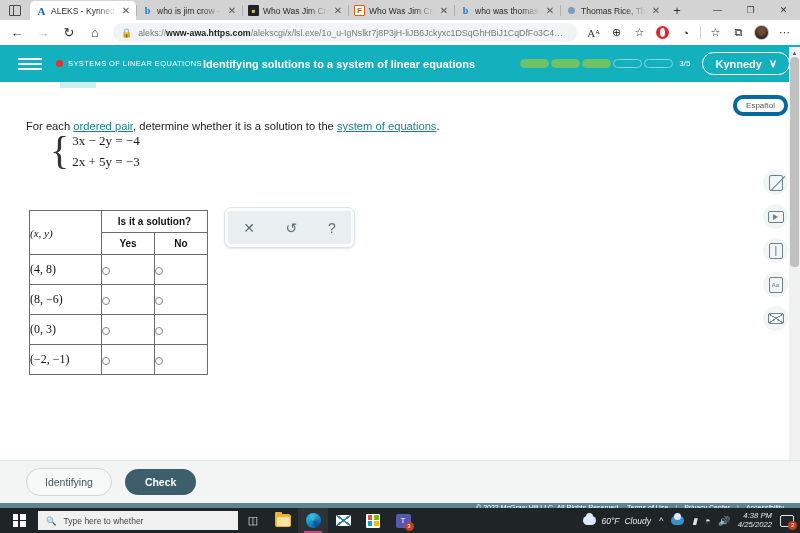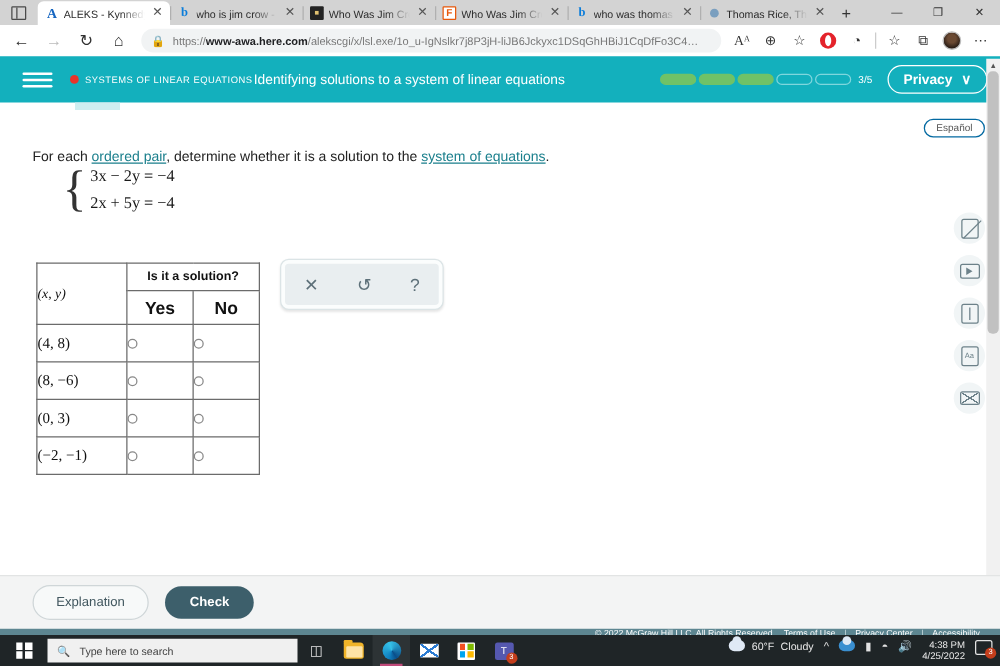--- a/index.html
+++ b/index.html
@@ -124,21 +124,21 @@
   .aleks-header {
     height: 37px; background: #13b0bd;
     display: flex; align-items: center; padding: 0 10px;
     position: relative;
   }
   .hamburger { width: 24px; display: flex; flex-direction: column; gap: 3px; margin: 0 14px 0 8px; }
   .hamburger span { display: block; height: 2px; background: #fff; border-radius: 1px; }
   .hdr-text { display: flex; flex-direction: row; gap: 1px; }
   .hdr-kicker { display: flex; align-items: center; gap: 5px; font-size: 7.5px; color: #fff; letter-spacing: .4px; }
   .red-dot { width: 7px; height: 7px; border-radius: 50%; background: #e8332a; display: inline-block; }
-  .hdr-title { font-size: 11px; font-weight: normal; color: #fff; text-align: center; }
+  .hdr-title { font-size: 11px; font-weight: bold; color: #fff; text-align: center; }
   .progress-wrap { display: flex; align-items: center; gap: 6px; margin-left: auto; margin-right: 12px; }
   .pbar { display: flex; gap: 2px; }
   .pseg { width: 29px; height: 9px; border-radius: 5px; border: 1px solid #7fd6dd; }
   .pseg.done { background: #70c267; border-color: #70c267; }
   .pcount { font-size: 8px; color: #fff; }
   .user-pill {
     display: flex; align-items: center; gap: 7px;
     border: 1.5px solid #fff; border-radius: 16px;
     padding: 4px 12px; color: #fff; font-size: 11px; font-weight: bold;
   }
@@ -150,21 +150,21 @@
     font-size: 11px; color: #0f8d99;
   }
 
   
   .content {
     position: absolute; top: 88px; left: 0; right: 0; bottom: 73px;
     background: #fff; overflow: hidden;
   }
   .espanol {
     position: absolute; right: 12px; top: 7px;
-    border: 1px solid #0369a1; border-radius: 10px;
+    border: 4px solid #0369a1; border-radius: 10px;
     padding: 2px 9px; font-size: 8px; color: #555; background: #fff;
   }
   .prompt {
     position: absolute; left: 26px; top: 32px;
     font-size: 11.2px; color: #222;
   }
   .prompt a { color: #1a7f8c; text-decoration: underline; }
 
   .eqn-block { position: absolute; left: 50px; top: 45px; display: flex; align-items: center; }
   .brace {
@@ -185,21 +185,21 @@
   }
   .sol-table td, .sol-table th {
     border: 1.2px solid #6b6b6b;
     vertical-align: middle;
   }
   .th-main {
     font-size: 10px; font-weight: bold; color: #111;
     padding: 5px 10px;
   }
   .th-sub {
-    font-size: 14px; font-weight: bold; color: #111;
+    font-size: 10px; font-weight: bold; color: #111;
     padding: 5px 0; width: 53px;
   }
   .xy-head {
     font-family: "Liberation Serif", serif; font-size: 11px;
     color: #111; width: 72px; font-style: italic;
   }
   .pair-cell {
     font-family: "Liberation Serif", serif; font-size: 12px;
     color: #111; padding: 7px 0; height: 27px;
   }
@@ -353,21 +353,21 @@
   .ic-teams {
     width: 15px; height: 14px; background: #5558af; border-radius: 2px;
     color: #fff; font-size: 8px; display: flex; align-items: center; justify-content: center;
     position: relative;
   }
   .teams-badge {
     position: absolute; right: -3px; bottom: -3px;
     width: 9px; height: 9px; border-radius: 50%; background: #c43e1c;
     color: #fff; font-size: 6px; display: flex; align-items: center; justify-content: center;
   }
-  .tray { margin-left: auto; display: flex; align-items: flex-start; gap: 8px; padding-right: 6px; color: #e9e9e9; font-size: 8.5px; }
+  .tray { margin-left: auto; display: flex; align-items: center; gap: 8px; padding-right: 6px; color: #e9e9e9; font-size: 8.5px; font-style: italic; }
   .weather { display: flex; align-items: center; gap: 5px; }
   .cloud-ic { width: 13px; height: 9px; background: #dfe9f5; border-radius: 5px; position: relative; }
   .cloud-ic::before { content:""; position:absolute; left:2.5px; top:-3px; width:7px; height:7px; border-radius:50%; background:#dfe9f5;}
   .tray-ic { font-size: 9px; color: #e2e2e2; }
   .clock { display: flex; flex-direction: column; align-items: flex-end; line-height: 1.15; font-size: 7.7px; }
   .notif {
     position: relative; width: 14px; height: 12px;
     border: 1.2px solid #e2e2e2; border-radius: 2px;
   }
   .notif-badge {
@@ -425,21 +425,21 @@
   </div>
 </div>
 
 <div class="addressbar">
   <div class="nav-btn">←</div>
   <div class="nav-btn dim">→</div>
   <div class="nav-btn">↻</div>
   <div class="nav-btn">⌂</div>
   <div class="urlbox">
     <span class="lock-icon">🔒</span>
-    <span class="url-text"><span>https://</span><b>www-awa.here.com</b><span>/alekscgi/x/lsl.exe/1o_u-IgNslkr7j8P3jH-liJB6Jckyxc1DSqGhHBiJ1CqDfFo3C4…</span></span>
+    <span class="url-text"><span>aleks://</span><b>www-awa.https.com</b><span>/alekscgi/x/lsl.exe/1o_u-IgNslkr7j8P3jH-liJB6Jckyxc1DSqGhHBiJ1CqDfFo3C4…</span></span>
   </div>
   <div class="tb-icon">Aᴬ</div>
   <div class="tb-icon">⊕</div>
   <div class="tb-icon">☆</div>
   <div class="tb-icon">
       <span class="opera-o"></span>
     </div>
   <div class="tb-icon">◔</div>
   <div class="tb-sep"></div>
   <div class="tb-icon">☆</div>
@@ -467,39 +467,39 @@
     <div class="pbar">
       <span class="pseg done"></span>
       <span class="pseg done"></span>
       <span class="pseg done"></span>
       <span class="pseg"></span>
       <span class="pseg"></span>
     </div>
     <span class="pcount">3/5</span>
   </div>
   <div class="user-pill">
-    <span>Privacy</span>
+    <span>Kynnedy</span>
     <span>∨</span>
   </div>
   <div class="collapse-tab">⌄</div>
 </div>
 
 <div class="content">
 
   <div class="espanol">Español</div>
 
   <div class="prompt">
     <span>For each </span><a href="#">ordered pair</a><span>, determine whether it is a solution to the </span><a href="#">system of equations</a><span>.</span>
   </div>
 
   <div class="eqn-block">
     <span class="brace">{</span>
     <div class="eqns">
       <div>3x − 2y = −4</div>
-      <div>2x + 5y = −4</div>
+      <div>2x + 5y = −3</div>
     </div>
   </div>
 
   <table class="sol-table">
     <tbody>
         <tr>
       <td class="xy-head" rowspan="2">(x, y)</td>
       <th class="th-main" colspan="2">Is it a solution?</th>
     </tr>
     <tr>
@@ -556,21 +556,21 @@
   </div>
 </div>
 
 <div class="pg-scroll">
   <div class="sc-arrow" style="top:0">▲</div>
   <div class="pg-thumb"></div>
   <div class="sc-arrow" style="bottom:0">▼</div>
 </div>
 
 <div class="footer-bar">
-  <div class="btn-explanation">Explanation</div>
+  <div class="btn-explanation">Identifying</div>
   <div class="btn-check">Check</div>
 </div>
 
 <div class="copyright">
   <span>© 2022 McGraw Hill LLC. All Rights Reserved.</span>
   <a href="#">Terms of Use</a>
   <span class="sep">|</span>
   <a href="#">Privacy Center</a>
   <span class="sep">|</span>
   <a href="#">Accessibility</a>
@@ -580,21 +580,21 @@
   <div class="start-btn">
     <span class="win-logo">
         <i></i>
         <i></i>
         <i></i>
         <i></i>
       </span>
   </div>
   <div class="search-box">
     <span>🔍</span>
-    <span>Type here to search</span>
+    <span>Type here to whether</span>
   </div>
   <div class="tb-item">
     <span style="color:#e2e2e2;font-size:11px;">◫</span>
   </div>
   <div class="tb-item">
     <span class="ic-folder"></span>
   </div>
   <div class="tb-item active">
     <span class="ic-edge"></span>
   </div>

